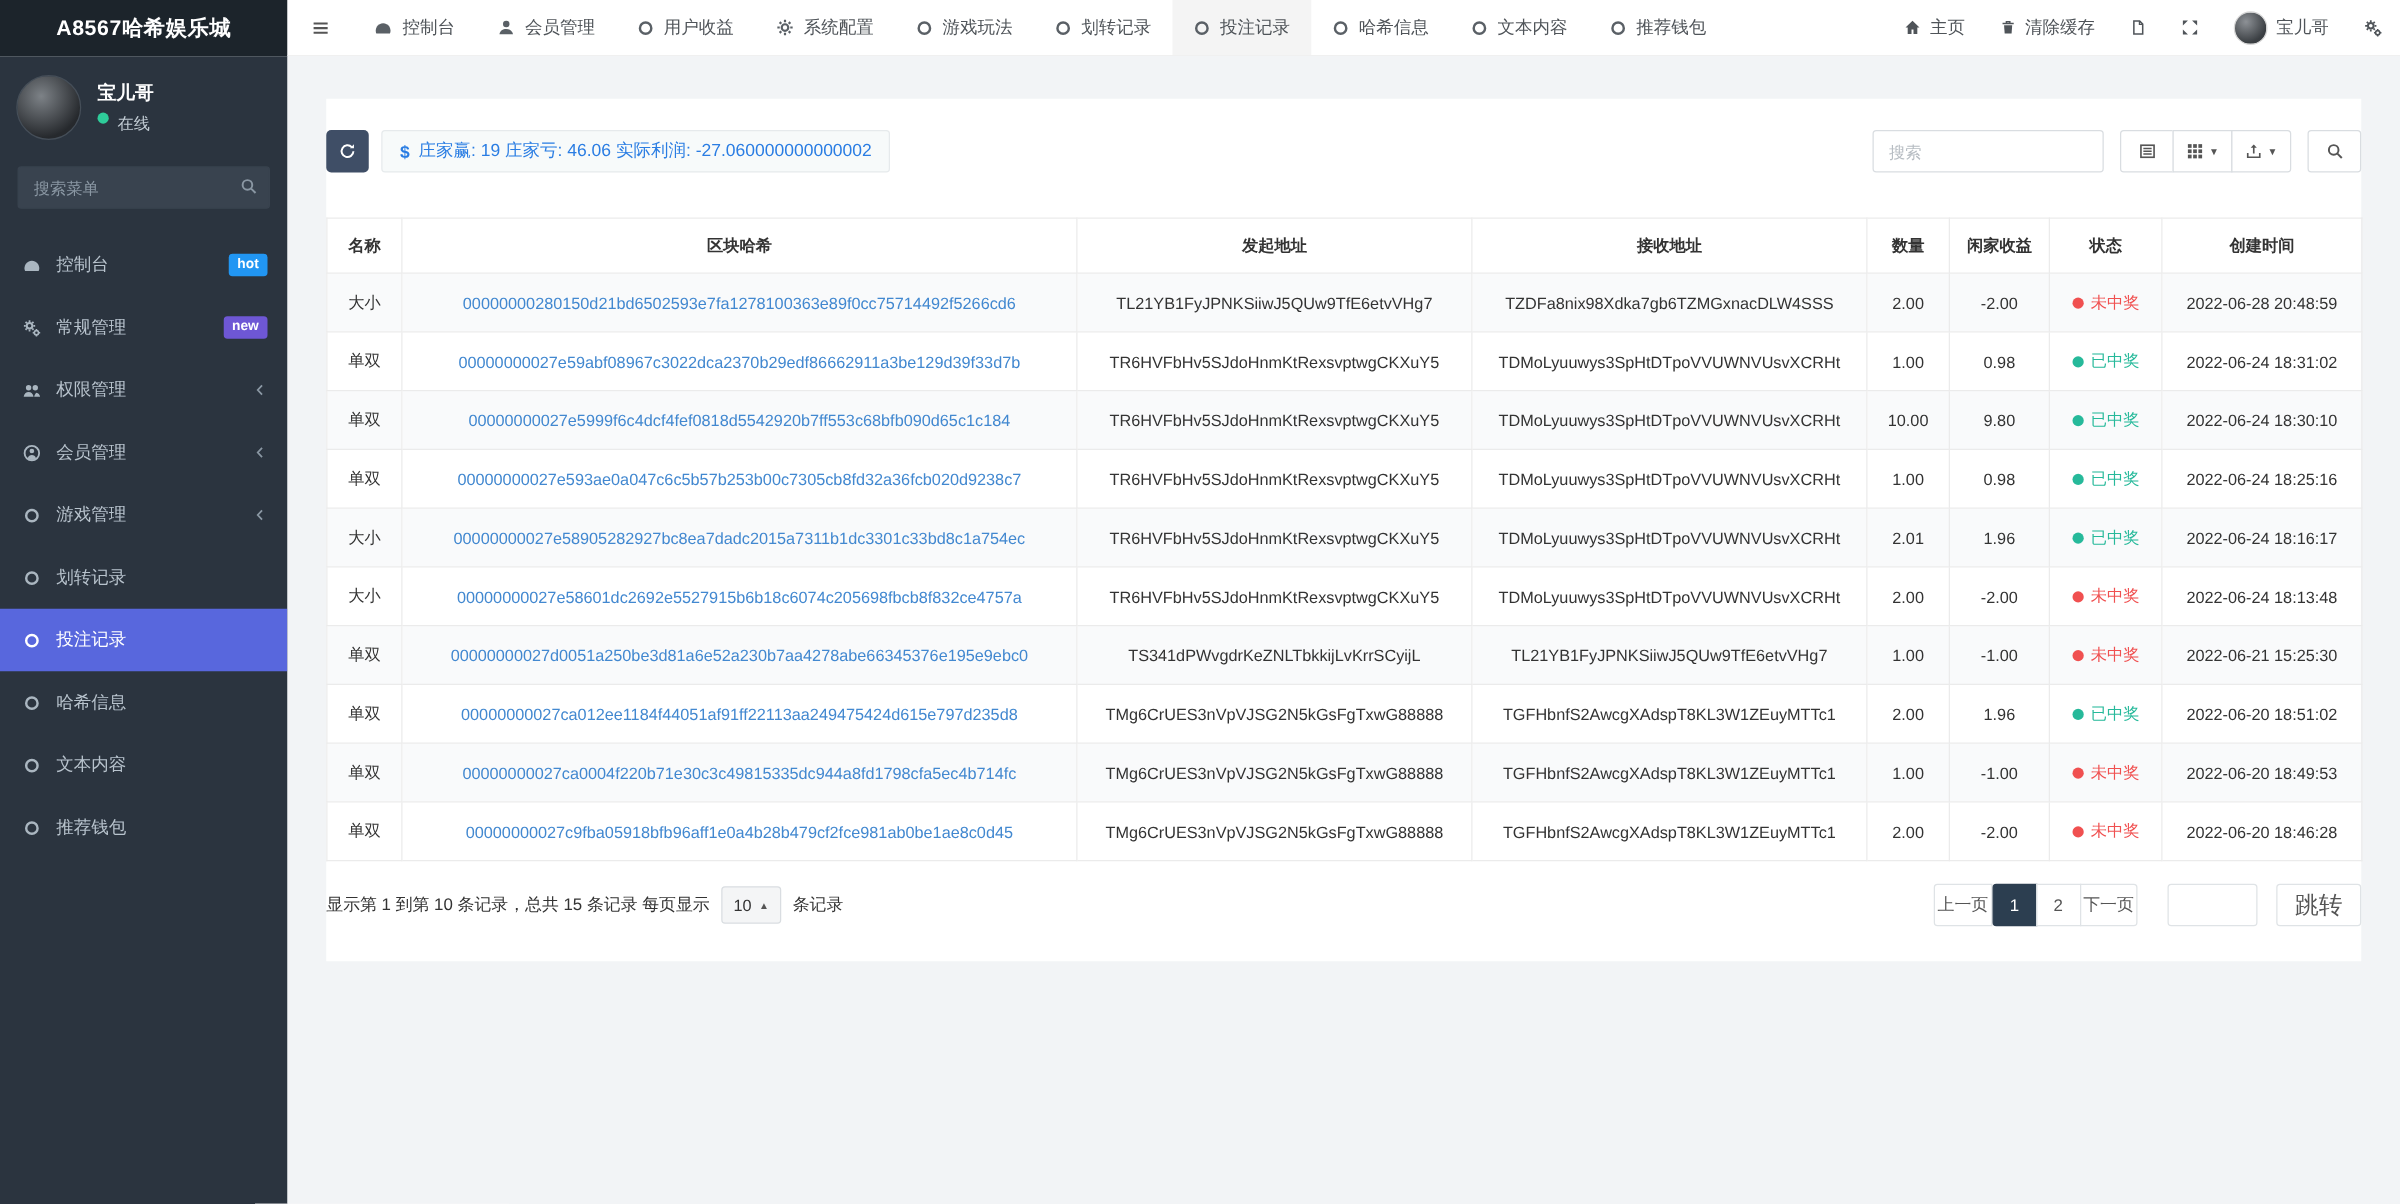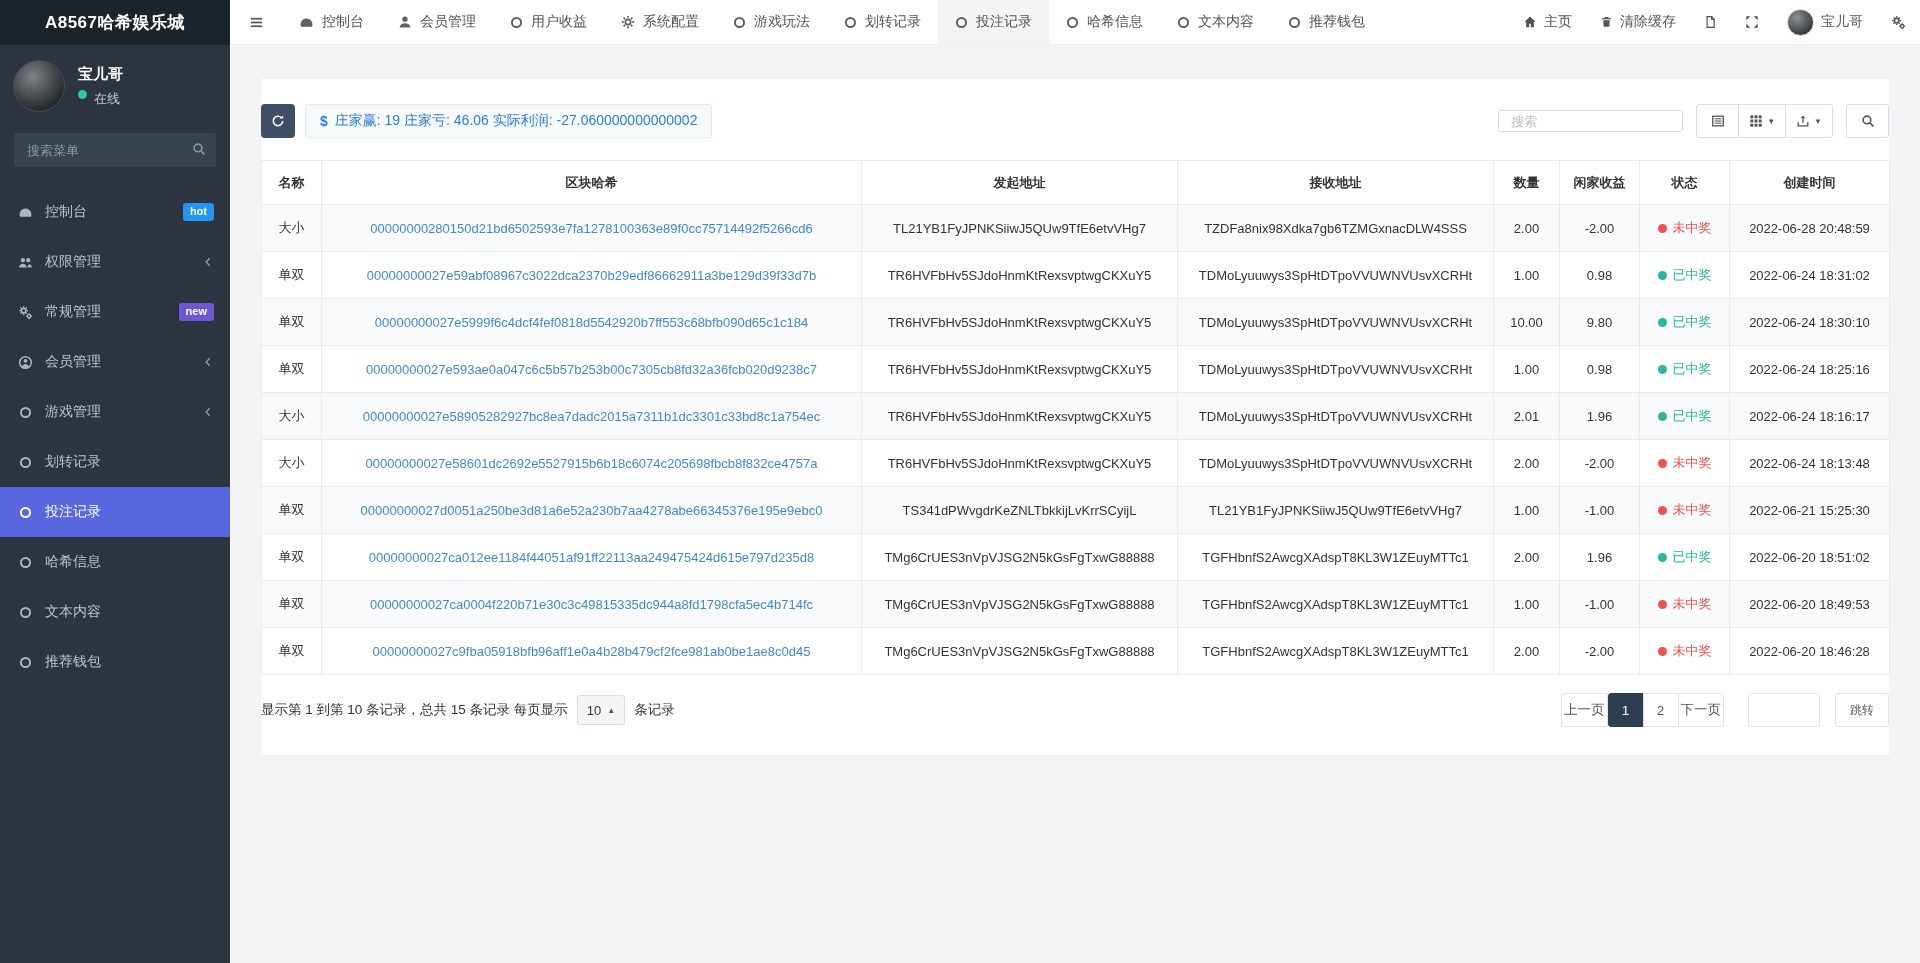--- a/index.html
+++ b/index.html
@@ -55,33 +55,33 @@
   .card-body { background:#fff; padding:25px 0 28px; }
 
   
   .toolbar { display:flex; align-items:center; }
   .btn-refresh { width:34px; height:34px; border:none; border-radius:4px; background:#3f4e66; color:#fff;
     display:flex; align-items:center; justify-content:center; cursor:pointer; }
   .stats-box { margin-left:10px; height:34px; display:flex; align-items:center; gap:7px; padding:0 14px;
     background:#f7fafa; border:1px solid #e6eaec; border-radius:3px; color:#2a7de3; font-size:14px; }
   .stats-box .usd { font-weight:bold; }
   .toolbar-right { margin-left:auto; display:flex; align-items:center; }
-  .search-input { width:185px; height:22px; border:1px solid #d9dde1; border-radius:3px; padding:0 12px;
+  .search-input { width:185px; height:34px; border:1px solid #d9dde1; border-radius:3px; padding:0 12px;
     font-size:13px; color:#333; outline:none; }
   .search-input::placeholder { color:#b6bcc2; }
   .btn-group { display:flex; margin-left:13px; }
   .tbtn { height:34px; min-width:43px; padding:0 10px; background:#fff; border:1px solid #d9dde1; color:#555;
     display:flex; align-items:center; justify-content:center; gap:4px; cursor:pointer; margin-left:-1px; }
   .btn-group .tbtn:first-child { border-radius:3px 0 0 3px; margin-left:0; }
   .btn-group .tbtn:last-child { border-radius:0 3px 3px 0; }
   .tbtn.single { border-radius:3px; margin-left:13px; }
   .caret { font-size:8px; color:#555; }
 
   
-  table { width:100%; border-collapse:collapse; table-layout:fixed; margin-top:22px; font-size:13px; }
+  table { width:100%; border-collapse:collapse; table-layout:fixed; margin-top:36px; font-size:13px; }
   th, td { border:1px solid #ebebeb; text-align:center; vertical-align:middle; overflow:hidden; white-space:nowrap; }
   th { height:44px; font-weight:bold; color:#333; background:#fff; }
   td { height:47px; color:#333; }
   tbody tr:nth-child(odd) { background:#f9fafb; }
   tbody tr:nth-child(even) { background:#fff; }
   .hash-link { color:#4288d0; cursor:pointer; text-decoration:none; }
   .status-cell { display:inline-flex; align-items:center; gap:6px; font-size:13px; }
 
   
   .table-footer { display:flex; align-items:center; margin-top:18px; }
@@ -90,21 +90,21 @@
     display:inline-flex; align-items:center; justify-content:center; gap:6px; cursor:pointer; font-size:13px; }
   .pagesize .caret { font-size:8px; }
   .pager { margin-left:auto; display:flex; align-items:center; }
   .page-btn { height:34px; min-width:36px; padding:0 2px; background:#fff; border:1px solid #dfe3e6; color:#555;
     display:flex; align-items:center; justify-content:center; cursor:pointer; margin-left:-1px; font-size:13.5px; }
   .page-btn:first-child { margin-left:0; border-radius:3px 0 0 3px; }
   .page-btn.last { border-radius:0 3px 3px 0; }
   .page-btn.active { background:#2c3e50; border-color:#2c3e50; color:#fff; }
   .jump-input { width:72px; height:34px; border:1px solid #dfe3e6; border-radius:3px; margin-left:24px; padding:0 8px; outline:none; }
   .jump-btn { height:34px; padding:0 14px; margin-left:15px; background:#fff; border:1px solid #dfe3e6; border-radius:3px;
-    color:#555; cursor:pointer; font-size:12px; }
+    color:#555; cursor:pointer; font-size:19px; }
   svg { display:block; }
 </style>
 </head>
 <body>
 
 <div class="app">
 
   <div class="logo">A8567哈希娱乐城</div>
 
   <div class="topbar">
@@ -314,38 +314,20 @@
               <path d="M2.2 12.6a6.3 6.3 0 1 1 11.6 0z" fill="currentColor"></path>
               <line x1="8" y1="10.3" x2="11.4" y2="6.2" stroke="currentColor" stroke-width="1.6"></line>
             </svg>
           </span>
           <span>控制台</span>
           <span class="badge" style="background: rgb(33, 150, 243);">hot</span>
         </div>
         <div class="side-item">
           <span class="ic">
             <svg width="15" height="15" viewBox="0 0 16 16">
-              <g fill="currentColor">
-                <circle cx="5.2" cy="5.6" r="2.3"></circle>
-                <circle cx="10.9" cy="5.6" r="2.3"></circle>
-                <path d="M1 13.2c.4-2.6 2-4 4.2-4s3.8 1.4 4.2 4z"></path>
-                <path d="M10 13.2c.2-1.5.9-2.7 1.9-3.4 1.6.3 2.8 1.5 3.1 3.4z"></path>
-              </g>
-            </svg>
-          </span>
-          <span>权限管理</span>
-          <span class="chev">
-            <svg width="12" height="12" viewBox="0 0 16 16">
-              <path d="M10.2 3L5.6 8l4.6 5" fill="none" stroke="currentColor" stroke-width="1.9"></path>
-            </svg>
-          </span>
-        </div>
-        <div class="side-item">
-          <span class="ic">
-            <svg width="15" height="15" viewBox="0 0 16 16">
               <g fill="none" stroke="currentColor">
                 <circle cx="6" cy="6" r="2.4" stroke-width="1.7"></circle>
                 <g stroke-width="1.5">
                   <line x1="6" y1="1.2" x2="6" y2="2.8"></line>
                   <line x1="6" y1="9.2" x2="6" y2="10.8"></line>
                   <line x1="1.2" y1="6" x2="2.8" y2="6"></line>
                   <line x1="9.2" y1="6" x2="10.8" y2="6"></line>
                   <line x1="2.6" y1="2.6" x2="3.7" y2="3.7"></line>
                   <line x1="8.3" y1="8.3" x2="9.4" y2="9.4"></line>
                   <line x1="2.6" y1="9.4" x2="3.7" y2="8.3"></line>
@@ -356,20 +338,38 @@
                   <line x1="11.9" y1="8.7" x2="11.9" y2="9.9"></line>
                   <line x1="11.9" y1="13.9" x2="11.9" y2="15.1"></line>
                   <line x1="8.7" y1="11.9" x2="9.9" y2="11.9"></line>
                   <line x1="13.9" y1="11.9" x2="15.1" y2="11.9"></line>
                 </g>
               </g>
             </svg>
           </span>
           <span>常规管理</span>
           <span class="badge" style="background: rgb(110, 87, 213);">new</span>
+        </div>
+        <div class="side-item">
+          <span class="ic">
+            <svg width="15" height="15" viewBox="0 0 16 16">
+              <g fill="currentColor">
+                <circle cx="5.2" cy="5.6" r="2.3"></circle>
+                <circle cx="10.9" cy="5.6" r="2.3"></circle>
+                <path d="M1 13.2c.4-2.6 2-4 4.2-4s3.8 1.4 4.2 4z"></path>
+                <path d="M10 13.2c.2-1.5.9-2.7 1.9-3.4 1.6.3 2.8 1.5 3.1 3.4z"></path>
+              </g>
+            </svg>
+          </span>
+          <span>权限管理</span>
+          <span class="chev">
+            <svg width="12" height="12" viewBox="0 0 16 16">
+              <path d="M10.2 3L5.6 8l4.6 5" fill="none" stroke="currentColor" stroke-width="1.9"></path>
+            </svg>
+          </span>
         </div>
         <div class="side-item">
           <span class="ic">
             <svg width="15" height="15" viewBox="0 0 16 16">
               <circle cx="8" cy="8" r="6.2" fill="none" stroke="currentColor" stroke-width="1.6"></circle>
               <circle cx="8" cy="6.2" r="2" fill="currentColor"></circle>
               <path d="M4.4 12.5c.6-1.9 2-2.8 3.6-2.8s3 .9 3.6 2.8a6.2 6.2 0 0 1-7.2 0z" fill="currentColor"></path>
             </svg>
           </span>
           <span>会员管理</span>

